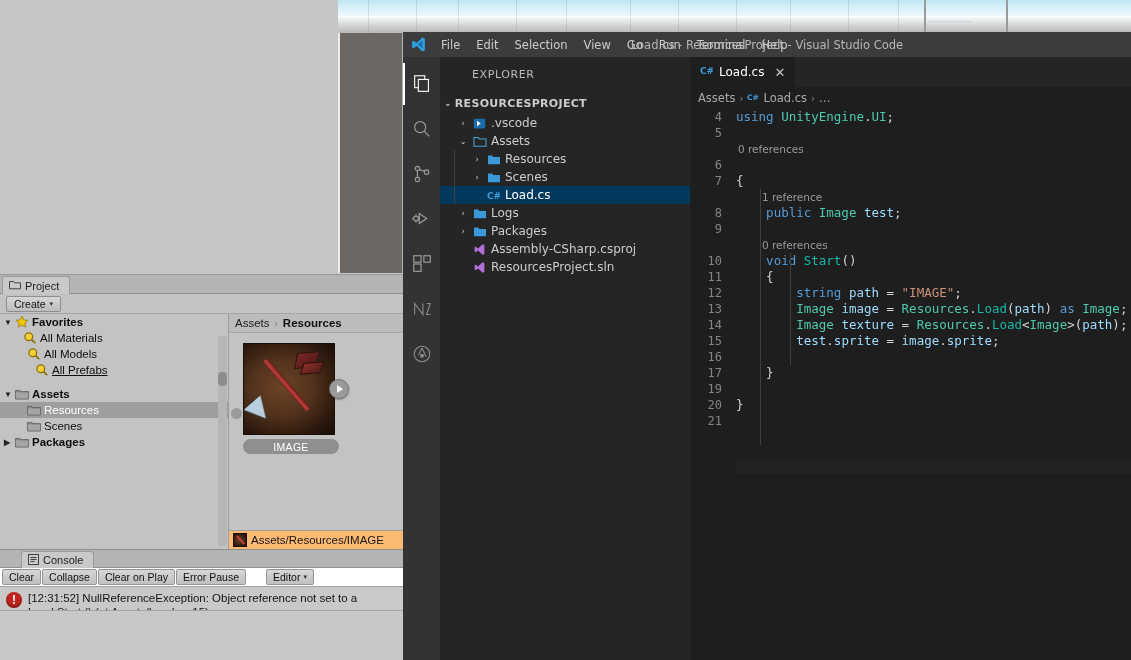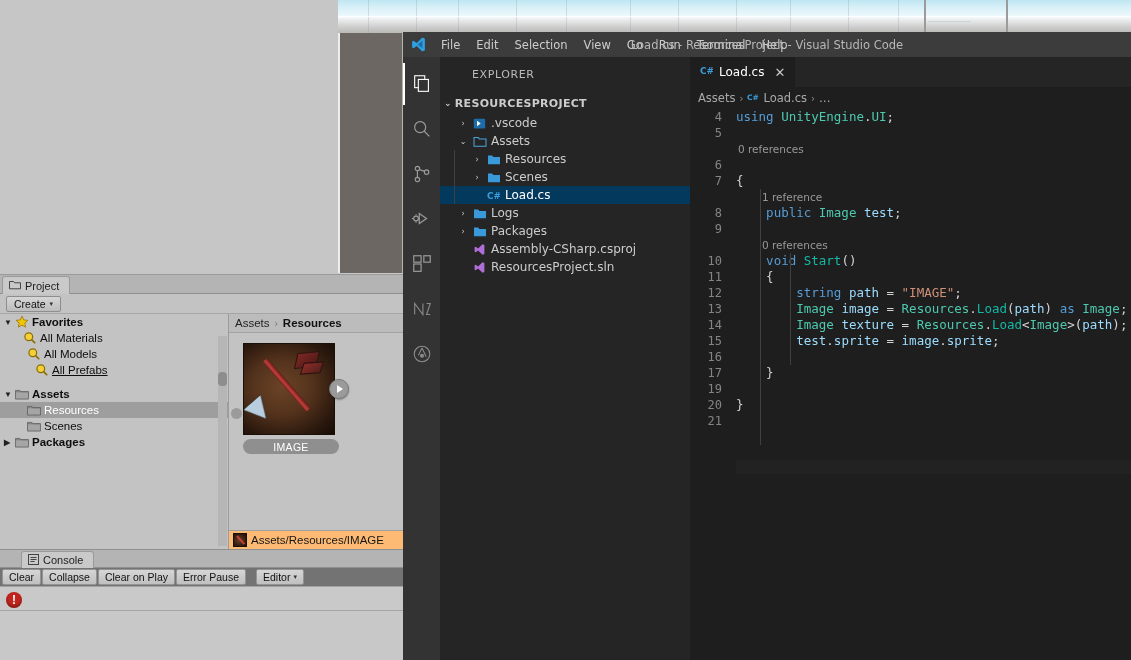--- a/index.html
+++ b/index.html
@@ -186,22 +186,22 @@
     background: #c8c8c8; border-top: 1px solid #8f8f8f;
   }
   .console-tabbar { position: relative; height: 18px; background: #b4b4b4; border-bottom: 1px solid #8f8f8f; }
   .console-tab {
     position: absolute; left: 2px; top: 1px; height: 17px; padding: 0 10px 0 6px;
     background: #c9c9c9; border: 1px solid #9a9a9a; border-bottom: none;
     border-radius: 3px 3px 0 0; display: flex; align-items: center; gap: 4px;
     font-size: 11px; color: #1c1c1c; margin-left: 19px;
   }
   .console-toolbar {
-    height: 19px; background: #737373; border-bottom: 1px solid #a2a2a2;
-    display: flex; align-items: center; gap: 4px; padding-left: 2px;
+    height: 19px; background: #ffffff; border-bottom: 1px solid #a2a2a2;
+    display: flex; align-items: center; gap: 14px; padding-left: 2px;
   }
   .c-btn {
     height: 16px; padding: 0 6px;
     background: linear-gradient(to bottom,#d6d6d6,#c0c0c0);
     border: 1px solid #949494; border-radius: 2px;
     font-size: 10.5px; color: #111; display: flex; align-items: center; gap: 3px;
     cursor: default; white-space: nowrap;
   }
   .console-list { height: 48px; background: #c9c9c9; position: relative; padding: 4px 0 0 0; }
   .console-entry { display: flex; gap: 6px; padding-left: 6px; }
@@ -494,20 +494,24 @@
           <div class="c-btn">Error Pause</div>
         </div>
       <div class="c-btn" style="margin-left:6px;">
         <span>Editor</span>
         <span class="caret-dn">▾</span>
       </div>
     </div>
     <div class="console-list">
       <div class="console-entry">
         <div class="err-icon"></div>
+        <div>
+          <div class="console-msg">[12:31:52] NullReferenceException: Object reference not set to a</div>
+          <div class="console-msg">Load.Start () (at Assets/Load.cs:15)</div>
+        </div>
       </div>
       <div class="console-detail"></div>
     </div>
   </div>
 
   <div class="vscode">
 
     <div class="vs-titlebar">
       <div class="vs-logo">
         <svg width="17" height="17" viewBox="0 0 24 24">

